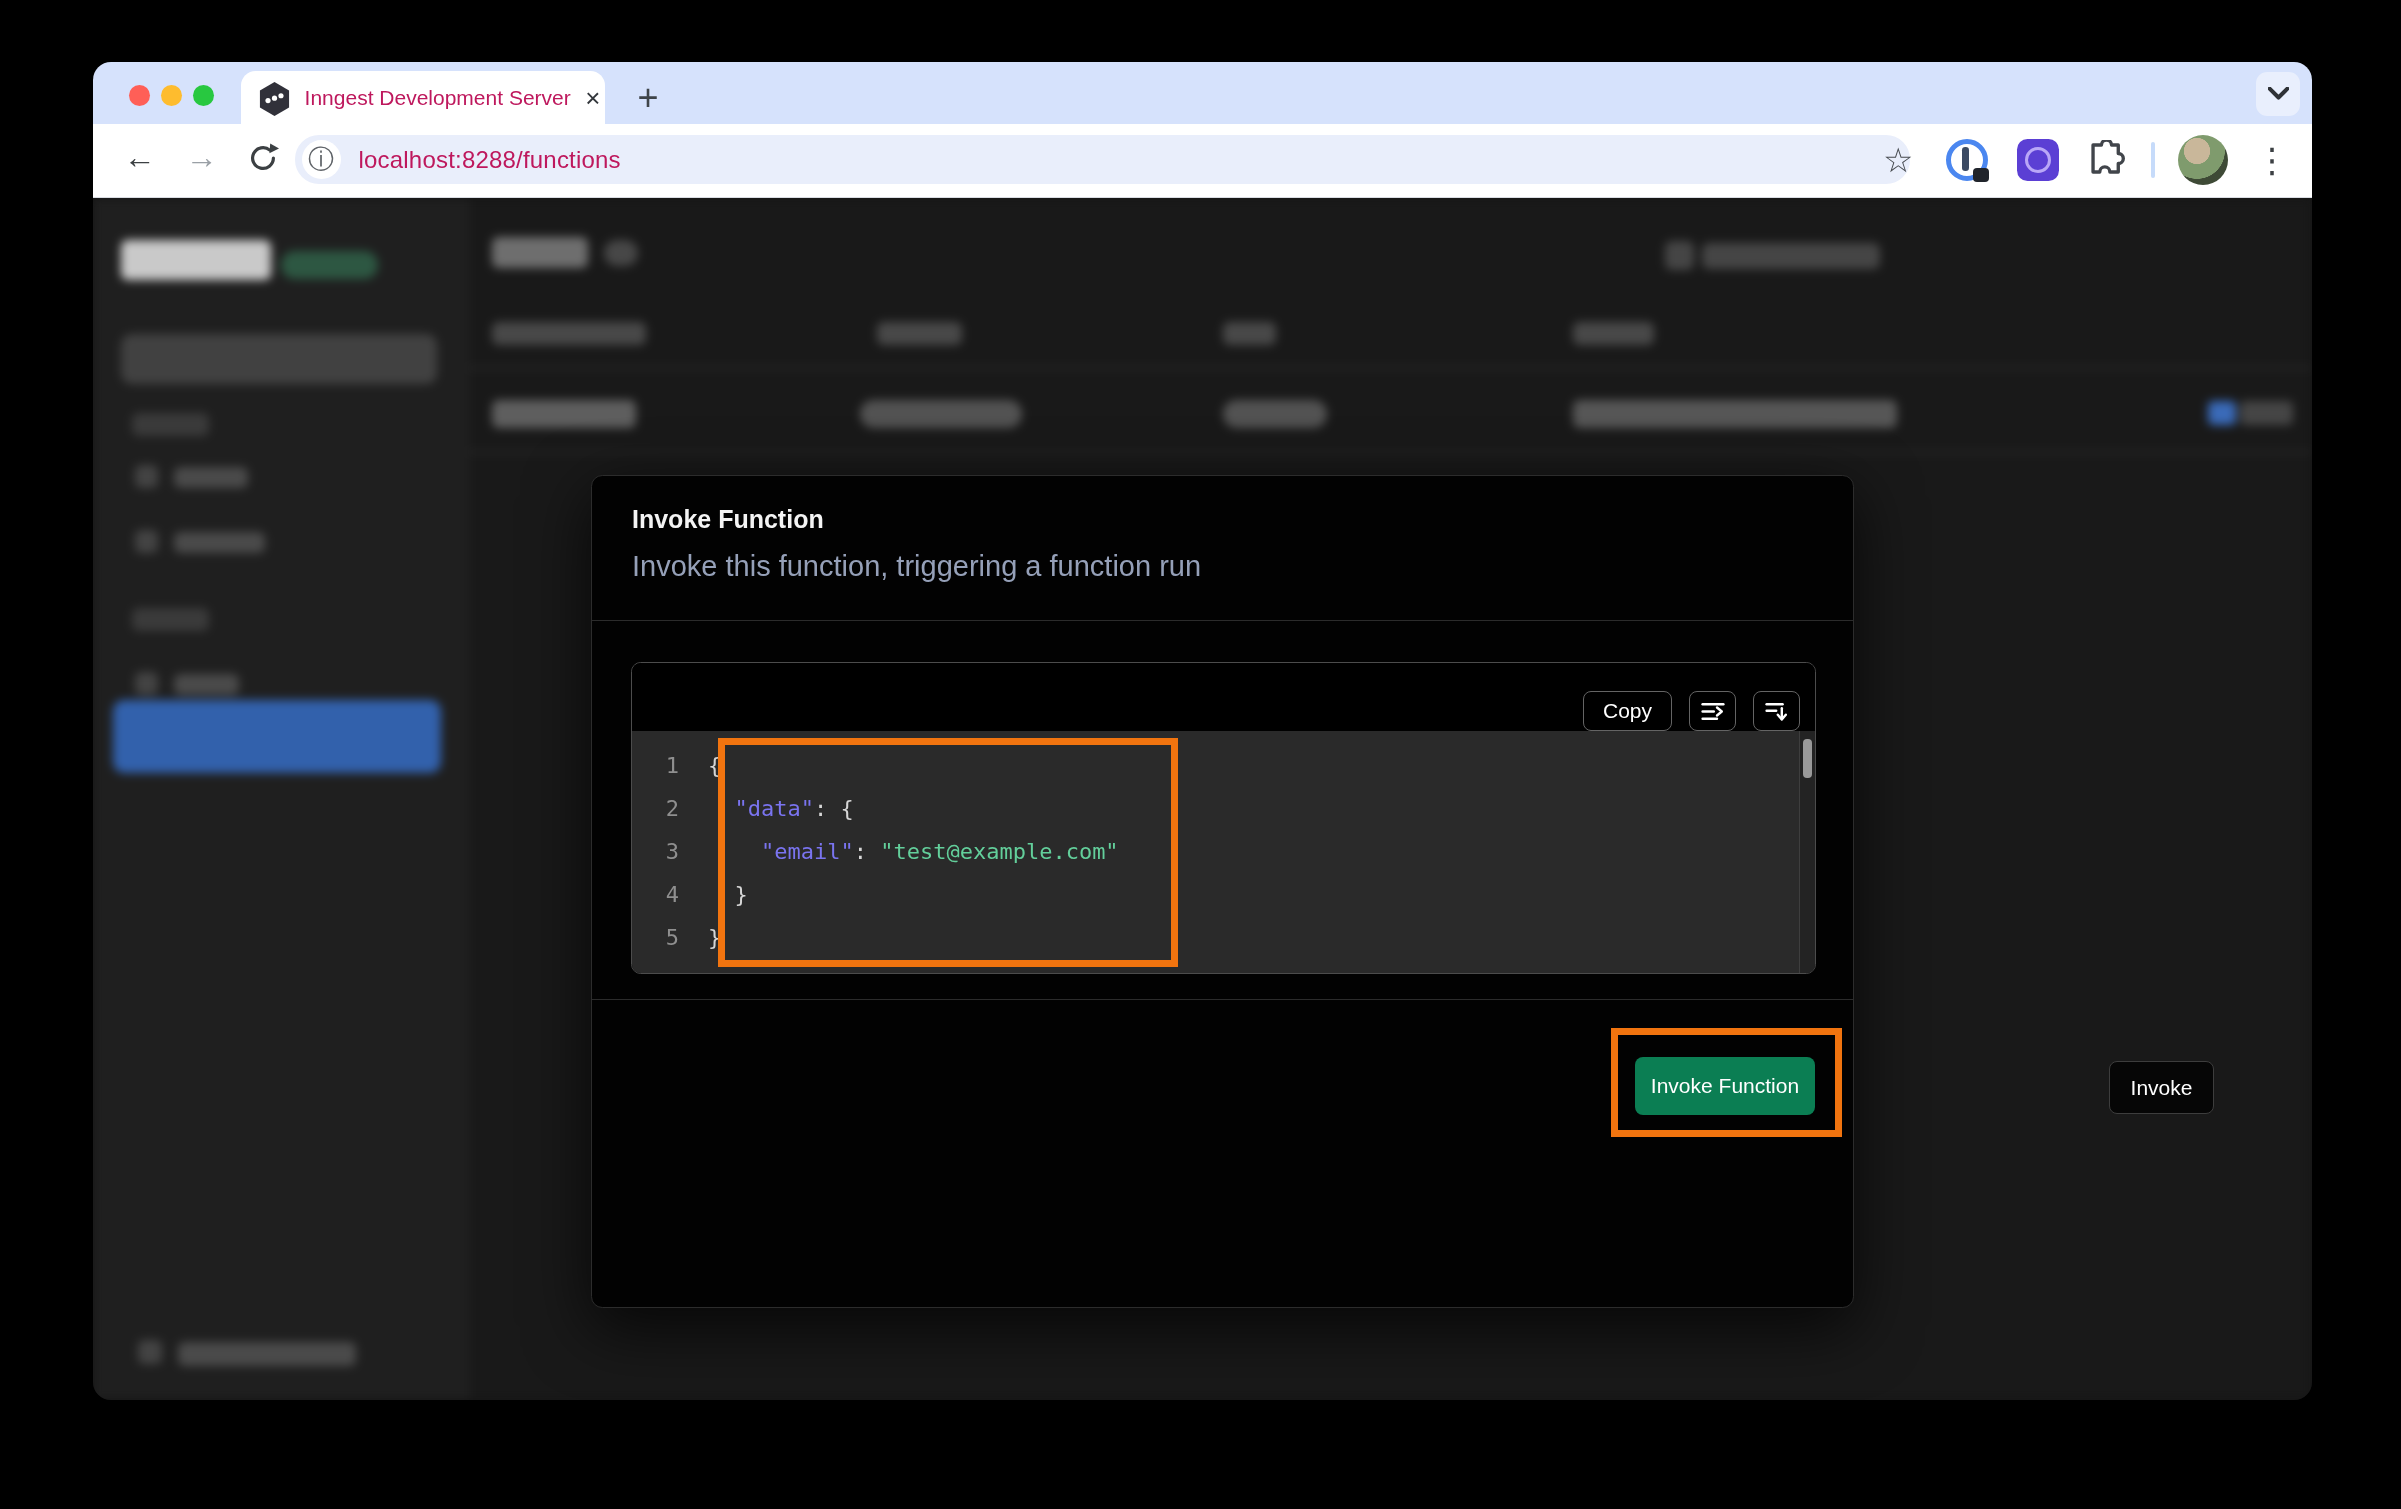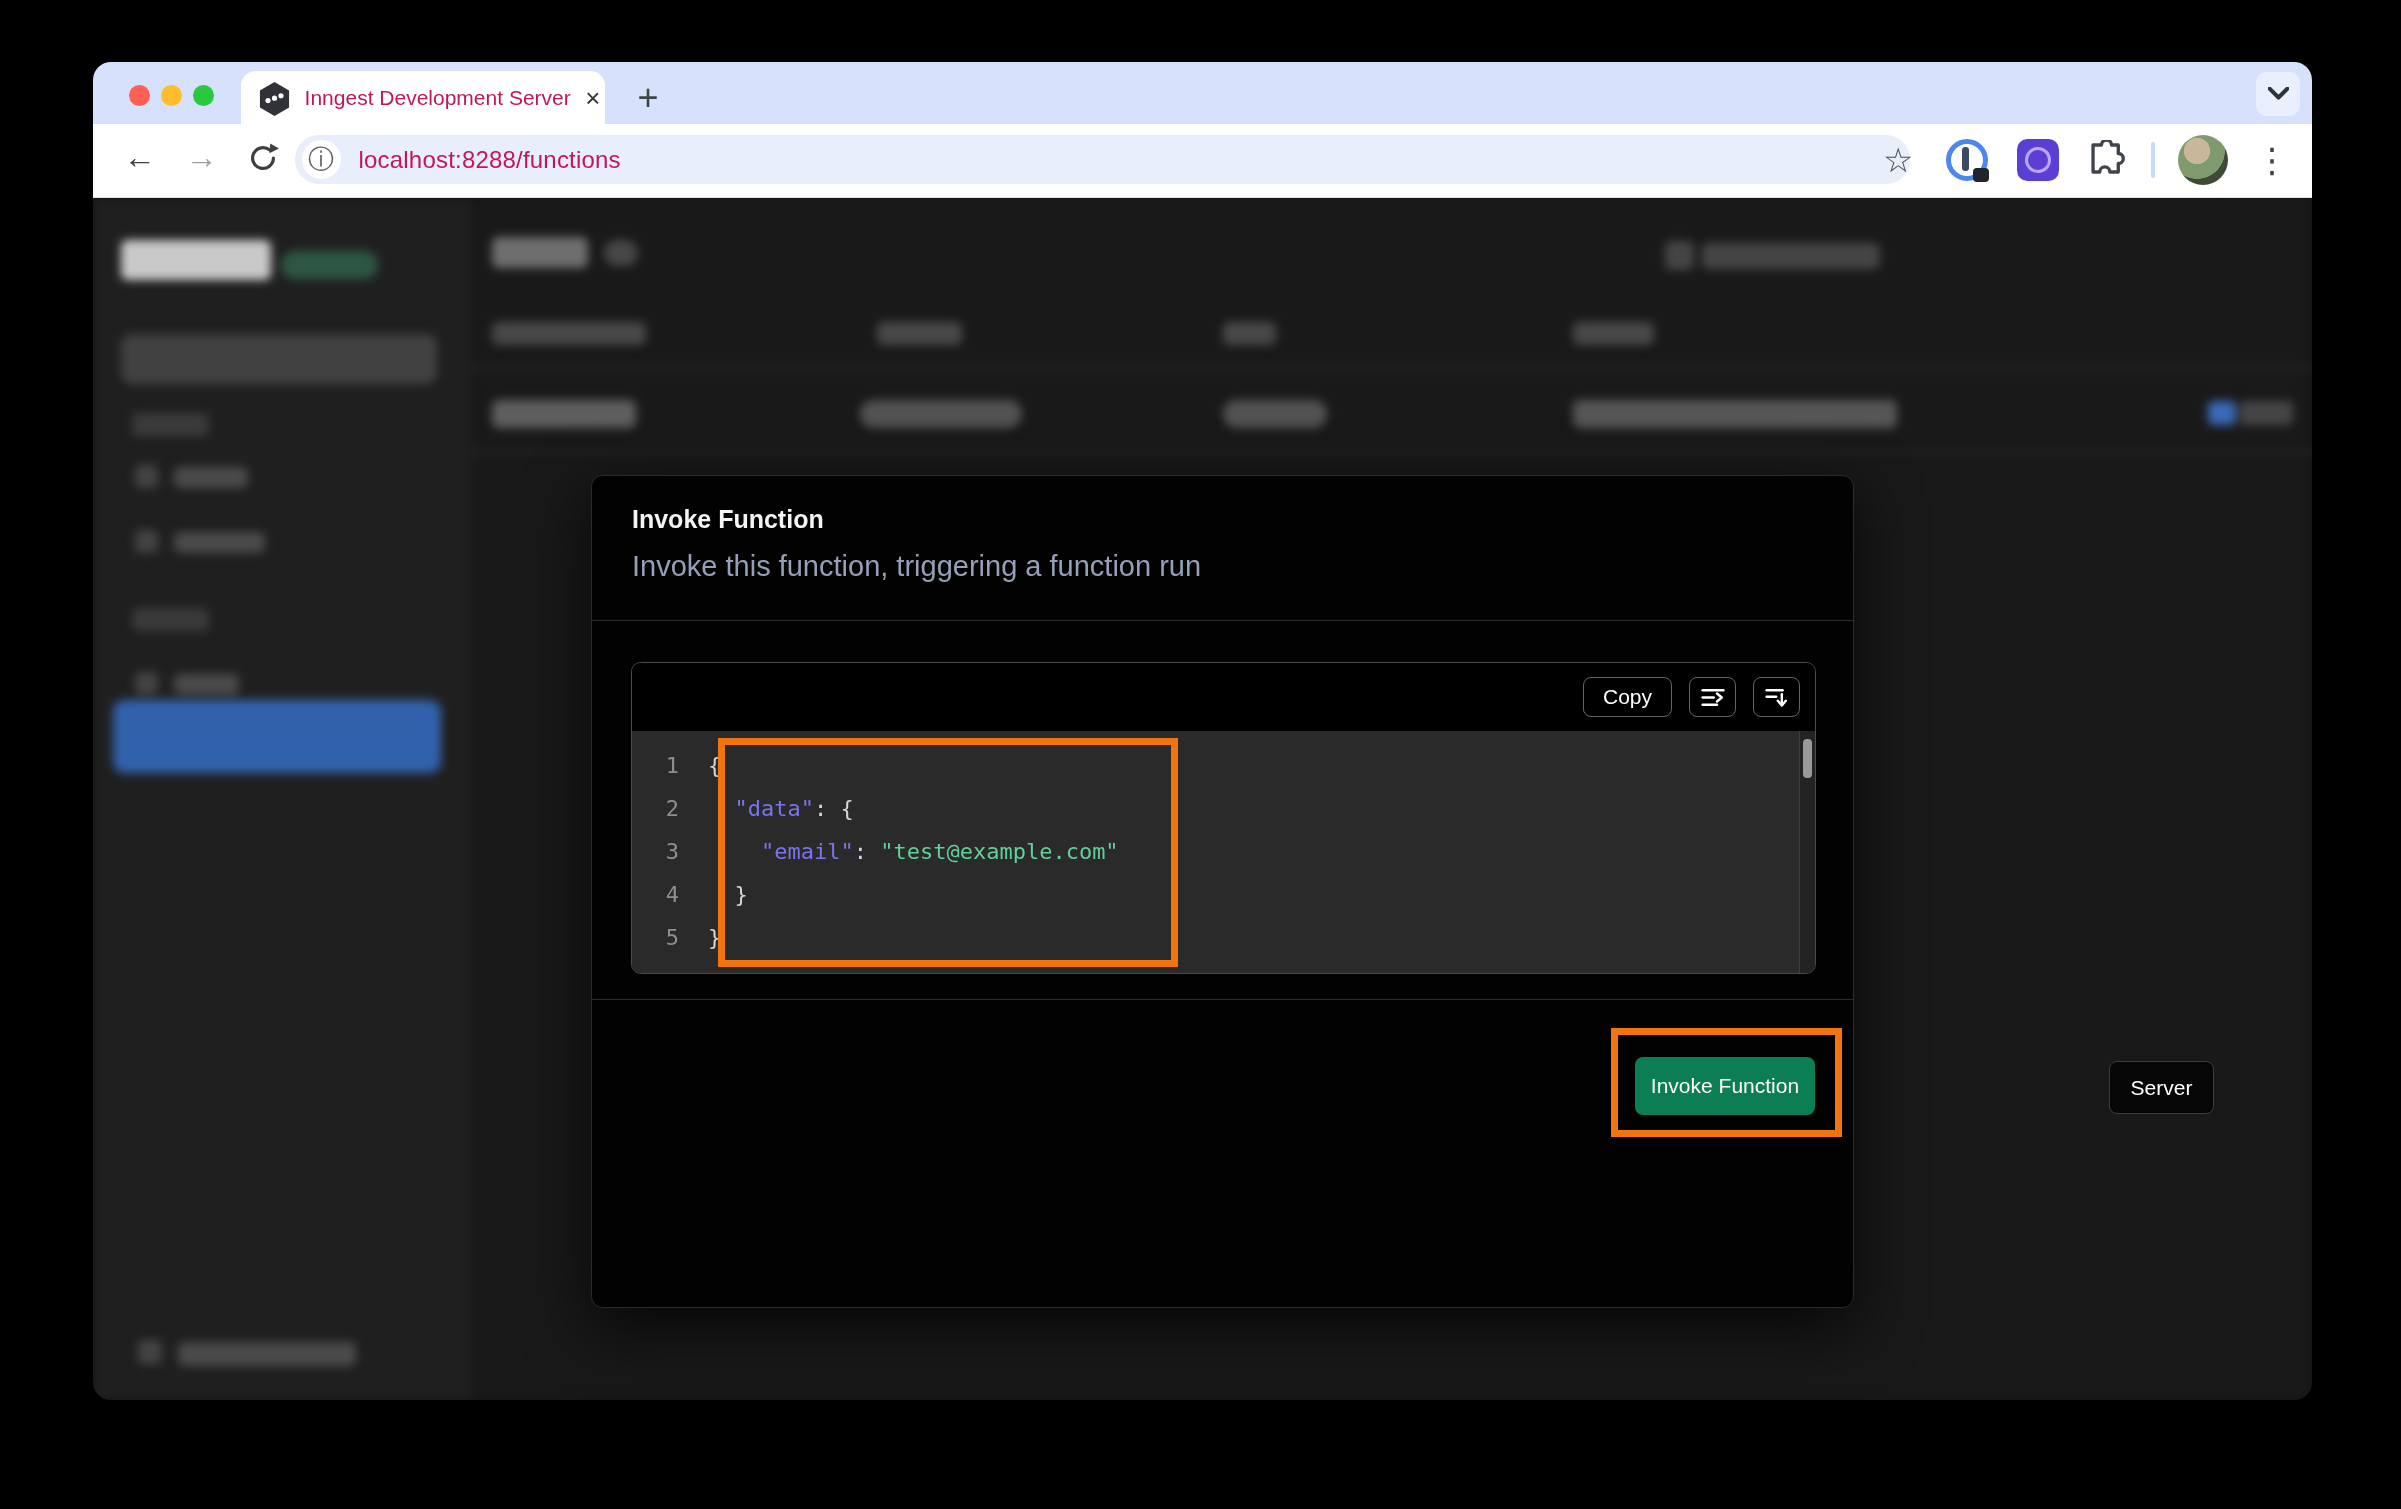--- a/index.html
+++ b/index.html
@@ -71,21 +71,21 @@
            box-shadow:0 19.4px 65px rgba(0,0,0,.75); }
   .m-title { position:absolute; left:40px; top:29px; font-size:25px; font-weight:700; color:#f4f4f4; }
   .m-sub { position:absolute; left:40px; top:74px; font-size:29px; color:#95a0b8; }
   .m-div1 { position:absolute; left:0; right:0; top:144px; height:0.8px; background:#2b2b2b; }
   .m-div2 { position:absolute; left:0; right:0; top:523px; height:0.8px; background:#2b2b2b; }
 
   
   .editor { position:absolute; left:39px; top:186px; width:1185px; height:312px;
             border:1.6px solid #4c4c4c; border-radius:9.7px; background:#000; overflow:hidden; }
   .ed-toolbar { position:absolute; left:0; top:0; right:0; height:68px; background:#000;
-            display:flex; align-items:center; justify-content:flex-end; gap:17px; padding-right:14.6px; }
+            display:flex; align-items:flex-end; justify-content:flex-end; gap:17px; padding-right:14.6px; }
   .copy-btn { height:40px; padding:0 19.4px; border:1.6px solid #646464; border-radius:8px; background:transparent;
             color:#fff; font-size:21px; font-family:"Liberation Sans",sans-serif; display:flex; align-items:center; }
   .icon-btn { width:47px; height:40px; border:1.6px solid #646464; border-radius:8px; background:transparent;
             display:flex; align-items:center; justify-content:center; }
   .icon-btn svg { width:24px; height:21px; }
   .ed-code { position:absolute; left:0; top:68px; right:0; bottom:0; background:#2a2a2a;
             font-family:"DejaVu Sans Mono", monospace; font-size:22px; padding-top:13px; }
   .code-line { display:flex; height:43px; align-items:center; }
   .line-num { width:47px; text-align:right; color:#8f8f8f; flex:0 0 auto; }
   .line-code { margin-left:29px; white-space:pre; }
@@ -259,21 +259,21 @@
               <span class="line-code"><span class="tok-punct">}</span></span>
             </div>
           </div>
         <div class="scroll-track">
           <div class="scroll-thumb"></div>
         </div>
       </div>
 
       <div class="m-div2"></div>
 
-      <div class="cancel-btn">Server</div>
+      <div class="cancel-btn">Invoke</div>
 
       <div class="anno anno-invoke"></div>
       <div class="anno anno-editor"></div>
 
       <div class="invoke-btn" style="left: 1043px;">Invoke Function</div>
     </div>
 
   </div>
 </div>
 

